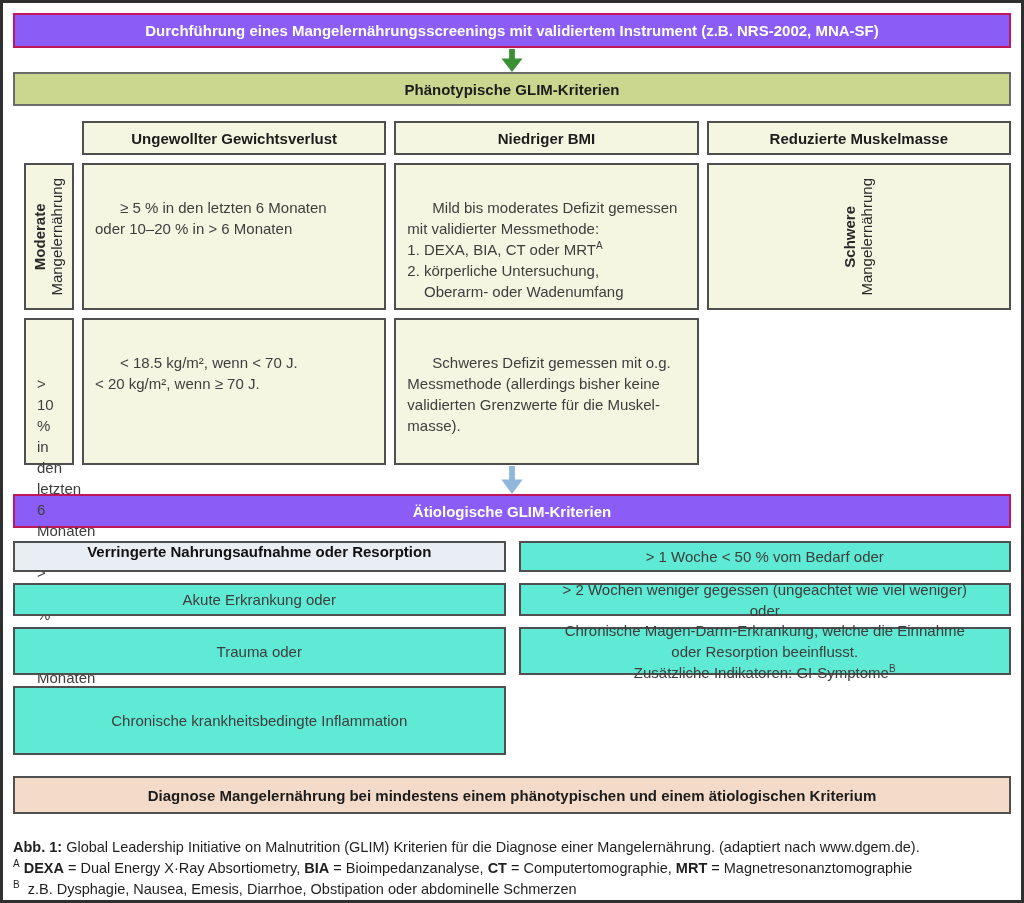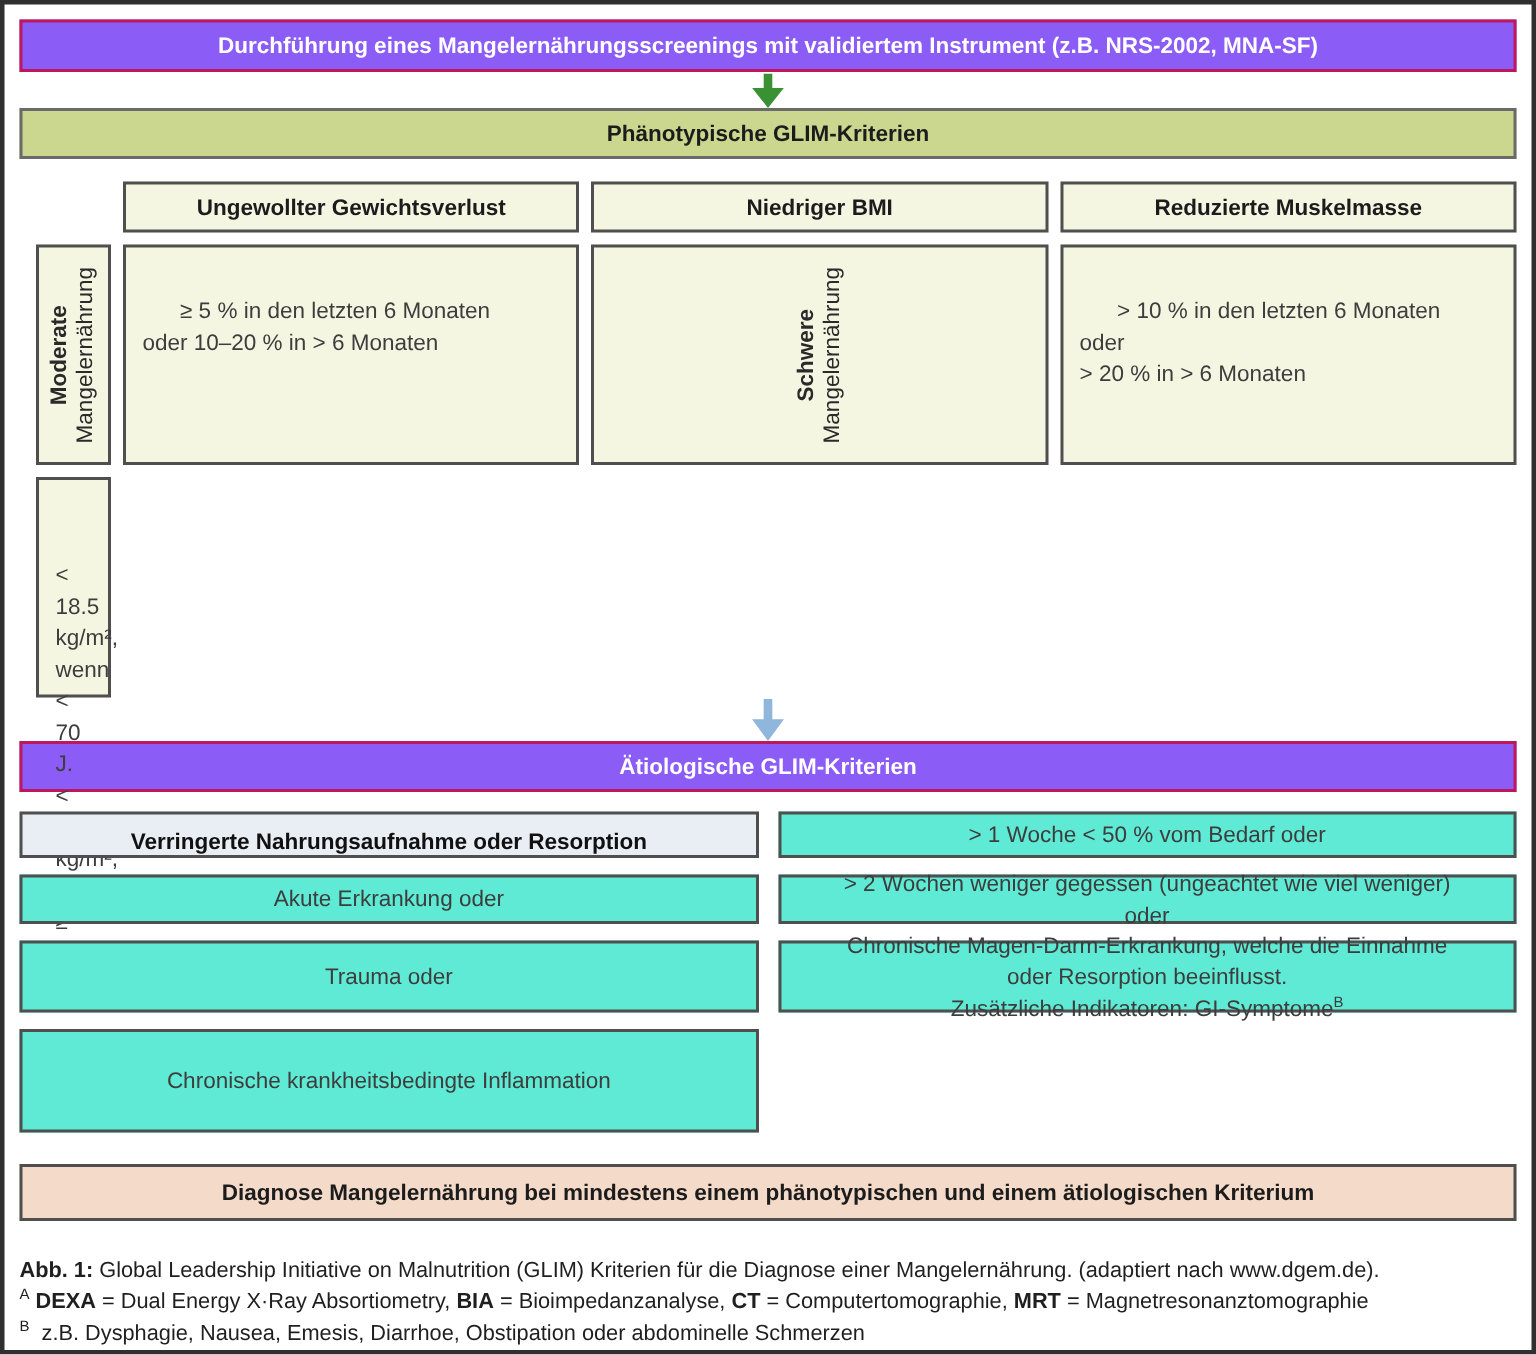--- a/index.html
+++ b/index.html
@@ -63,21 +63,21 @@
   
   .etio-grid {
     display:grid;
     grid-template-columns:1fr 1fr;
     grid-template-rows:31px 33px 48px 69px;
     gap:11px 13px;
     margin-top:13px;
   }
   .etio-header {
     background:#e9eef5;
-    display:flex; align-items:flex-end; justify-content:center;
+    display:flex; align-items:flex-start; justify-content:center;
     font-weight:bold; font-size:15px; color:#111; text-align:center;
   }
   .etio-cell {
     background:#5eead4;
     display:flex; align-items:center; justify-content:center;
     font-size:15px; line-height:1.4; color:#3d3d3d;
     text-align:center; white-space:pre-wrap;
   }
 
   .banner-diagnosis { margin-top:21px; }
@@ -120,36 +120,49 @@
     <div class="pheno-label box">
       <div class="vtext">
         <div class="vbold">Moderate</div>
         <div>Mangelernährung</div>
       </div>
     </div>
     <div class="cell box">
       <span>≥ 5 % in den letzten 6 Monaten
 oder 10–20 % in &gt; 6 Monaten</span>
     </div>
+    <div class="cell box">
+      <span>Mild bis moderates Defizit gemessen
+mit validierter Messmethode:
+1. DEXA, BIA, CT oder MRT</span><sup class="cell-sup">A</sup><span>
+2. körperliche Untersuchung,
+    Oberarm- oder Wadenumfang</span>
+    </div>
 
     <div class="pheno-label box">
       <div class="vtext">
         <div class="vbold">Schwere</div>
         <div>Mangelernährung</div>
       </div>
     </div>
     <div class="cell box">
       <span>&gt; 10 % in den letzten 6 Monaten
 oder
 &gt; 20 % in &gt; 6 Monaten</span>
     </div>
     <div class="cell box">
       <span>&lt; 18.5 kg/m², wenn &lt; 70 J.
 &lt; 20 kg/m², wenn ≥ 70 J.</span>
     </div>
+    <div class="cell box">
+      <span>Schweres Defizit gemessen mit o.g.
+Messmethode (allerdings bisher keine
+validierten Grenzwerte für die Muskel-
+masse).</span>
+    </div>
   </div>
 
   <div class="arrow-row blue">
     <svg width="30" height="28" viewBox="0 0 30 29">
       <path d="M12 0 L18 0 L18 14 L26 14 L15 29 L4 14 L12 14 Z" fill="#8fb7dc"></path>
     </svg>
   </div>
 
   <div class="banner banner-blue" style="height:30px;">
     <span>Ätiologische GLIM-Kriterien</span>

